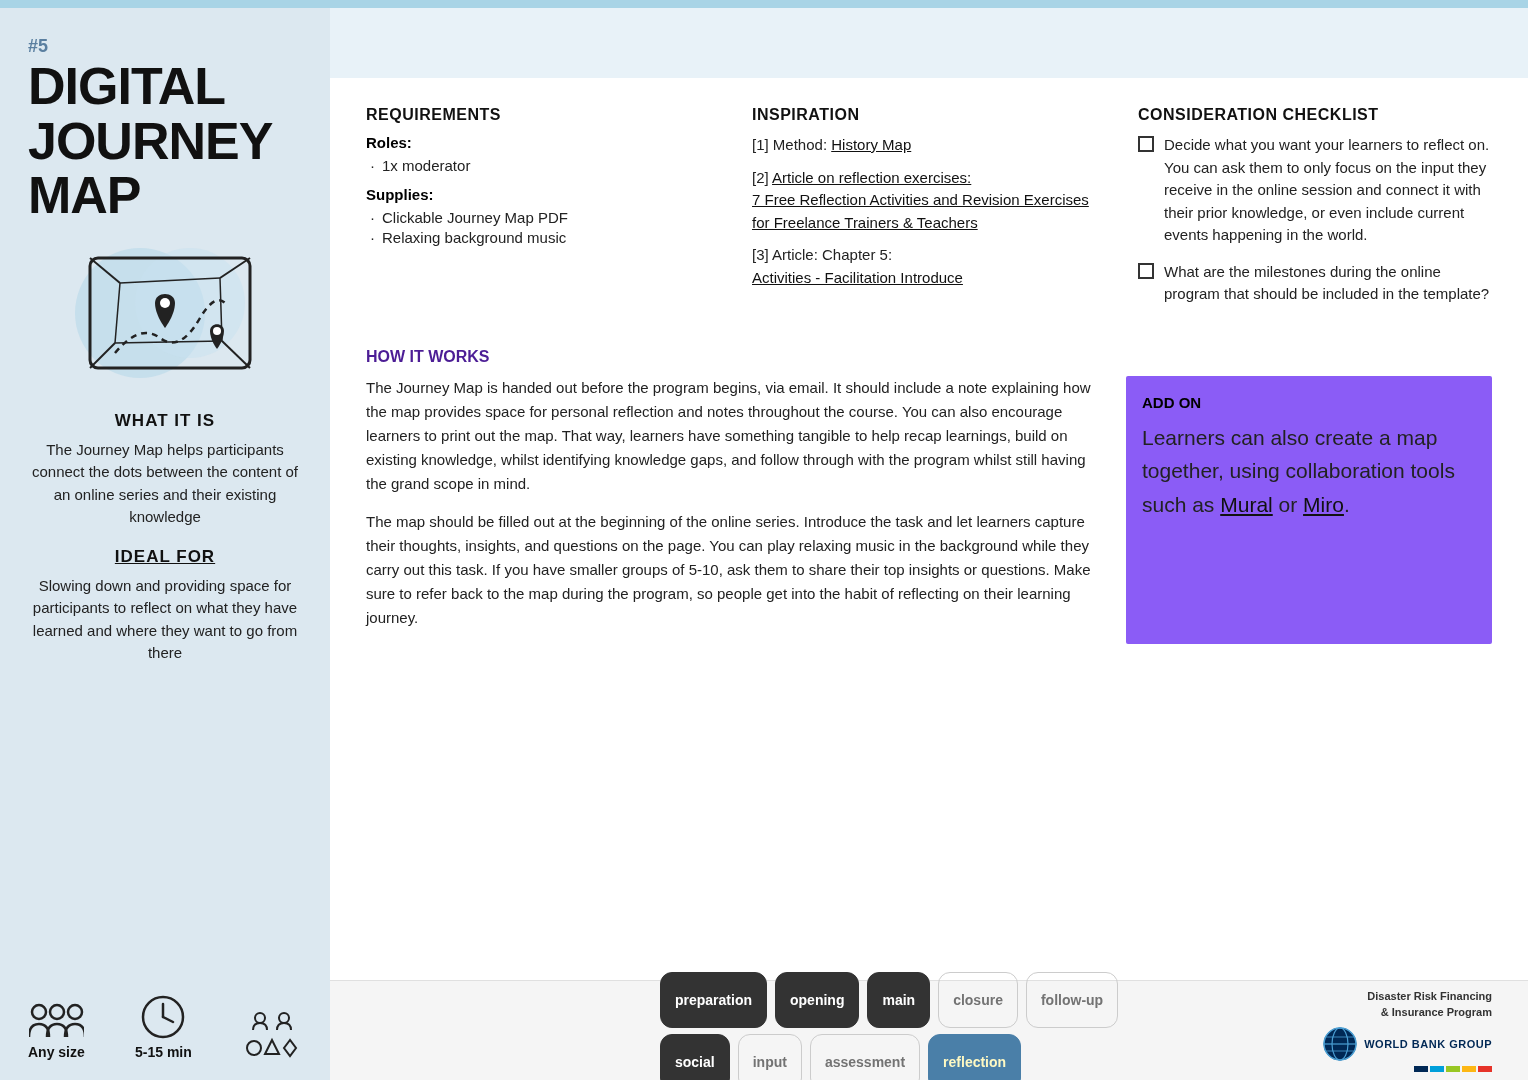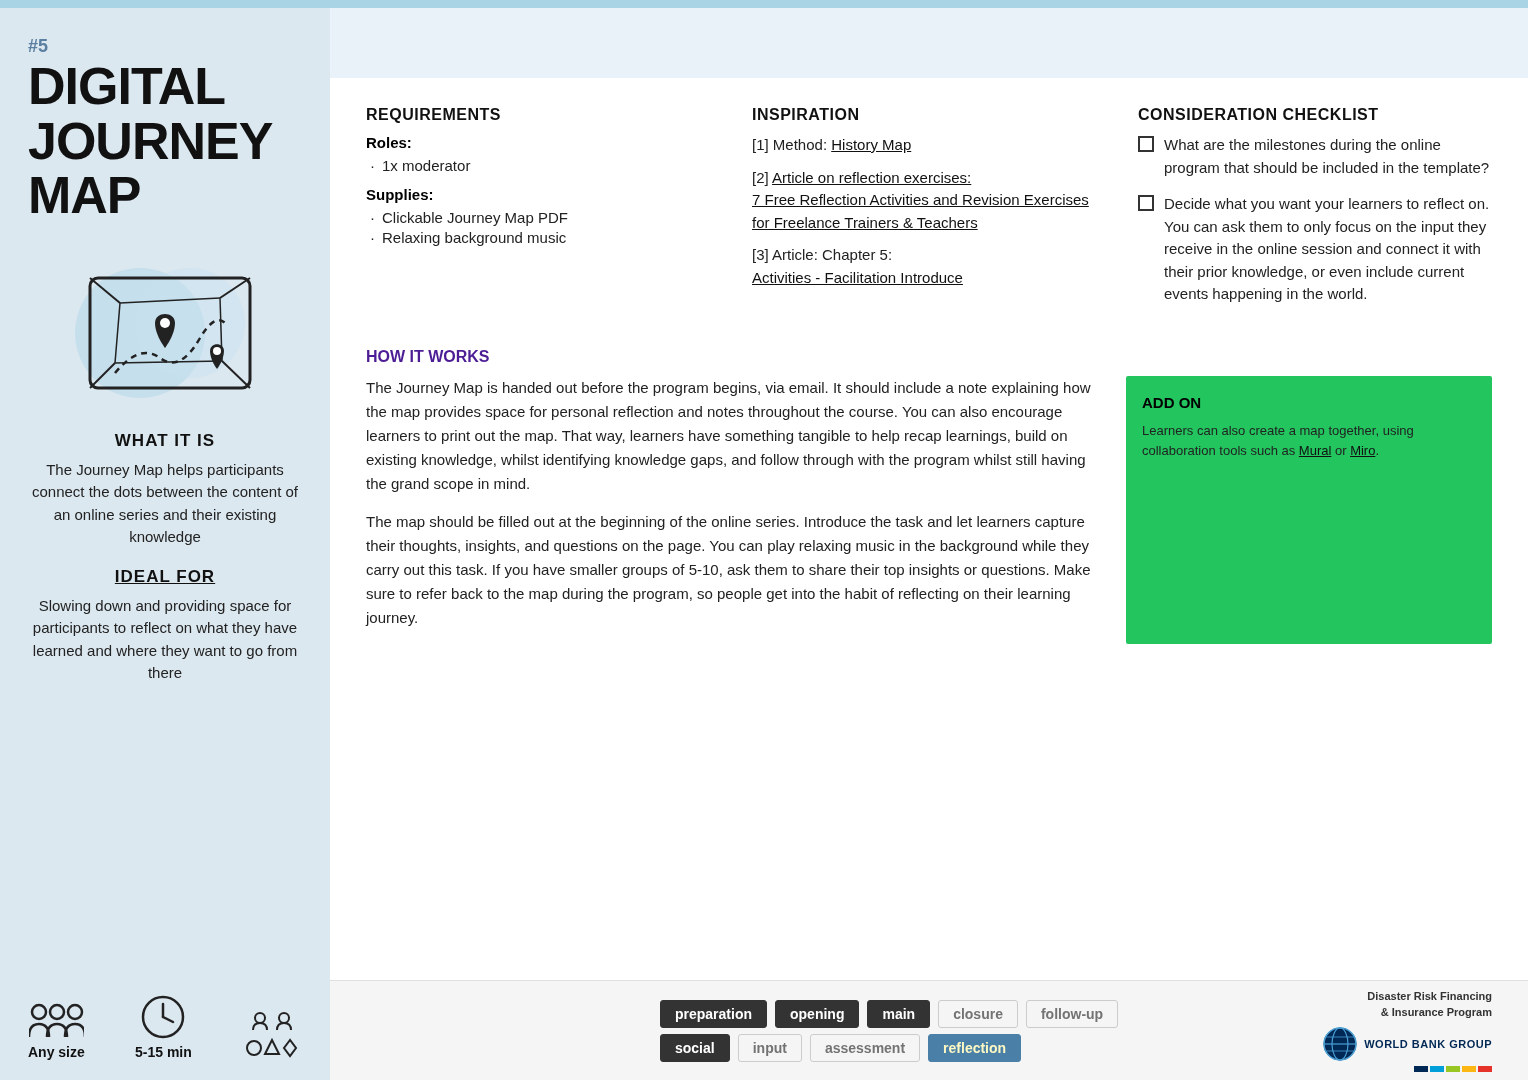--- a/index.html
+++ b/index.html
@@ -41,21 +41,20 @@
       font-size: 18px;
       font-weight: bold;
       margin-bottom: 2px;
     }
 
     .sidebar-title {
       font-size: 52px;
       font-weight: 900;
       line-height: 1.05;
       color: #111;
-      margin-bottom: 20px;
       letter-spacing: -1px;
     }
 
     .map-illustration {
       display: flex;
       justify-content: center;
       align-items: center;
       margin-bottom: 18px;
     }
 
@@ -232,33 +231,33 @@
     }
 
     .how-text p {
       font-size: 15px;
       color: #222;
       line-height: 1.6;
       margin-bottom: 14px;
     }
 
     .add-on-box {
-      background: #22c55e;
+      background: #8b5cf6;
       padding: 18px 16px;
       border-radius: 2px;
     }
 
     .add-on-title {
       font-weight: 900;
       font-size: 15px;
       margin-bottom: 10px;
     }
 
     .add-on-text {
-      font-size: 13px;
+      font-size: 21px;
       color: #222;
       line-height: 1.6;
     }
 
     .add-on-text a {
       color: #111;
       text-decoration: underline;
     }
 
     
@@ -289,22 +288,22 @@
       justify-content: center;
     }
 
     .tag-row {
       display: flex;
       gap: 8px;
       align-items: center;
     }
 
     .tag {
-      padding: 5px 14px;
-      border-radius: 3px;
+      padding: 19px 14px;
+      border-radius: 12px;
       font-size: 14px;
       font-weight: bold;
       border: 1px solid #ccc;
       color: #333;
       background: #fff;
     }
 
     .tag.filled-dark {
       background: #333;
       color: #fff;
@@ -483,25 +482,25 @@
           </div>
           <div class="insp-item">
             [3] Article: Chapter 5:<br><a href="#">Activities - Facilitation Introduce</a>
           </div>
         </div>
 
         <div class="checklist-section">
           <div class="col-header">CONSIDERATION CHECKLIST</div>
           <div class="check-item">
             <div class="checkbox"></div>
-            <span>What are the milestones during the online program that should be included in the template?</span>
+            <span>Decide what you want your learners to reflect on. You can ask them to only focus on the input they receive in the online session and connect it with their prior knowledge, or even include current events happening in the world.</span>
           </div>
           <div class="check-item">
             <div class="checkbox"></div>
-            <span>Decide what you want your learners to reflect on. You can ask them to only focus on the input they receive in the online session and connect it with their prior knowledge, or even include current events happening in the world.</span>
+            <span>What are the milestones during the online program that should be included in the template?</span>
           </div>
         </div>
       </div>
 
       <div class="how-it-works-section">
         <div class="how-header">HOW IT WORKS</div>
         <div class="how-it-works-body">
           <div class="how-text">
             <p>The Journey Map is handed out before the program begins, via email. It should include a note explaining how the map provides space for personal reflection and notes throughout the course. You can also encourage learners to print out the map. That way, learners have something tangible to help recap learnings, build on existing knowledge, whilst identifying knowledge gaps, and follow through with the program whilst still having the grand scope in mind.</p>
             <p>The map should be filled out at the beginning of the online series. Introduce the task and let learners capture their thoughts, insights, and questions on the page. You can play relaxing music in the background while they carry out this task. If you have smaller groups of 5-10, ask them to share their top insights or questions. Make sure to refer back to the map during the program, so people get into the habit of reflecting on their learning journey.</p>

